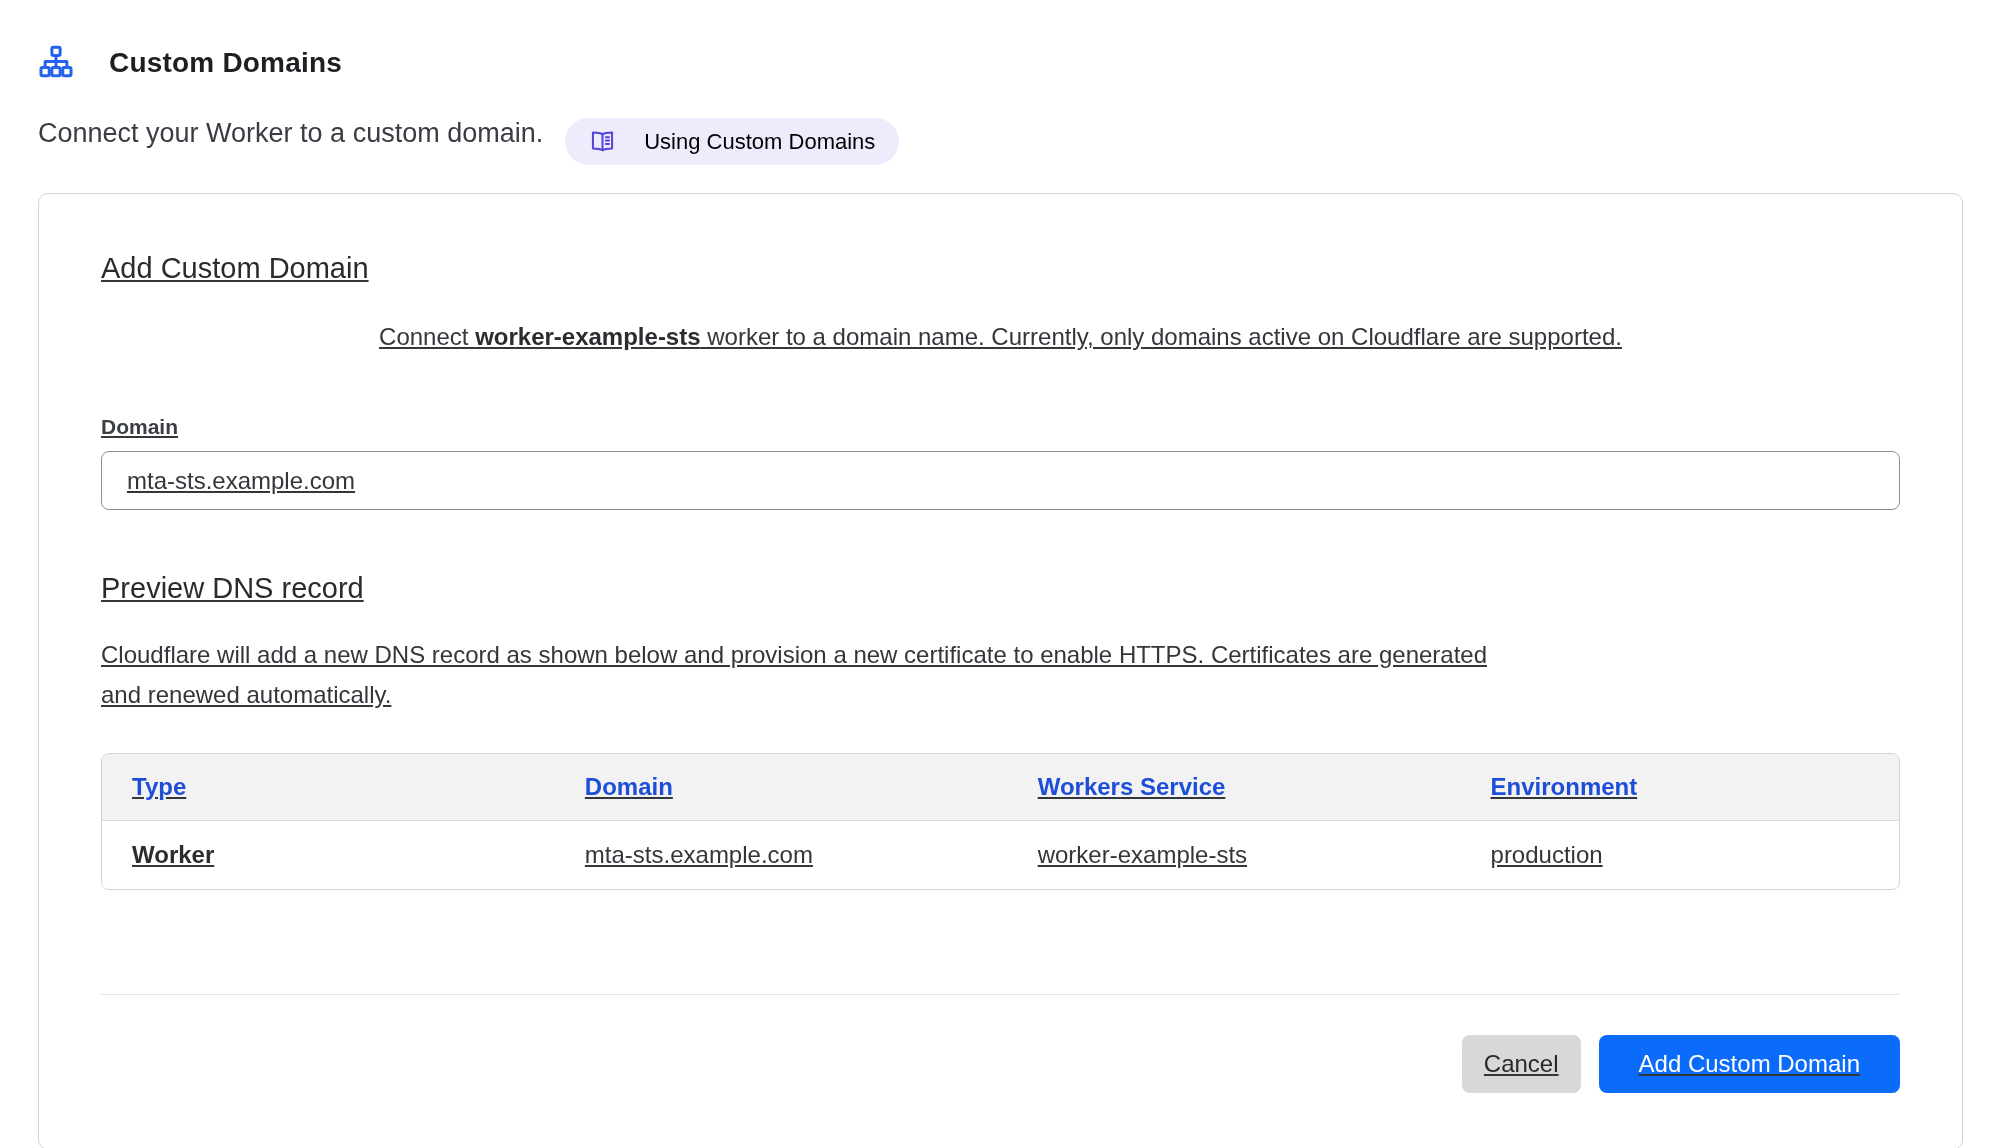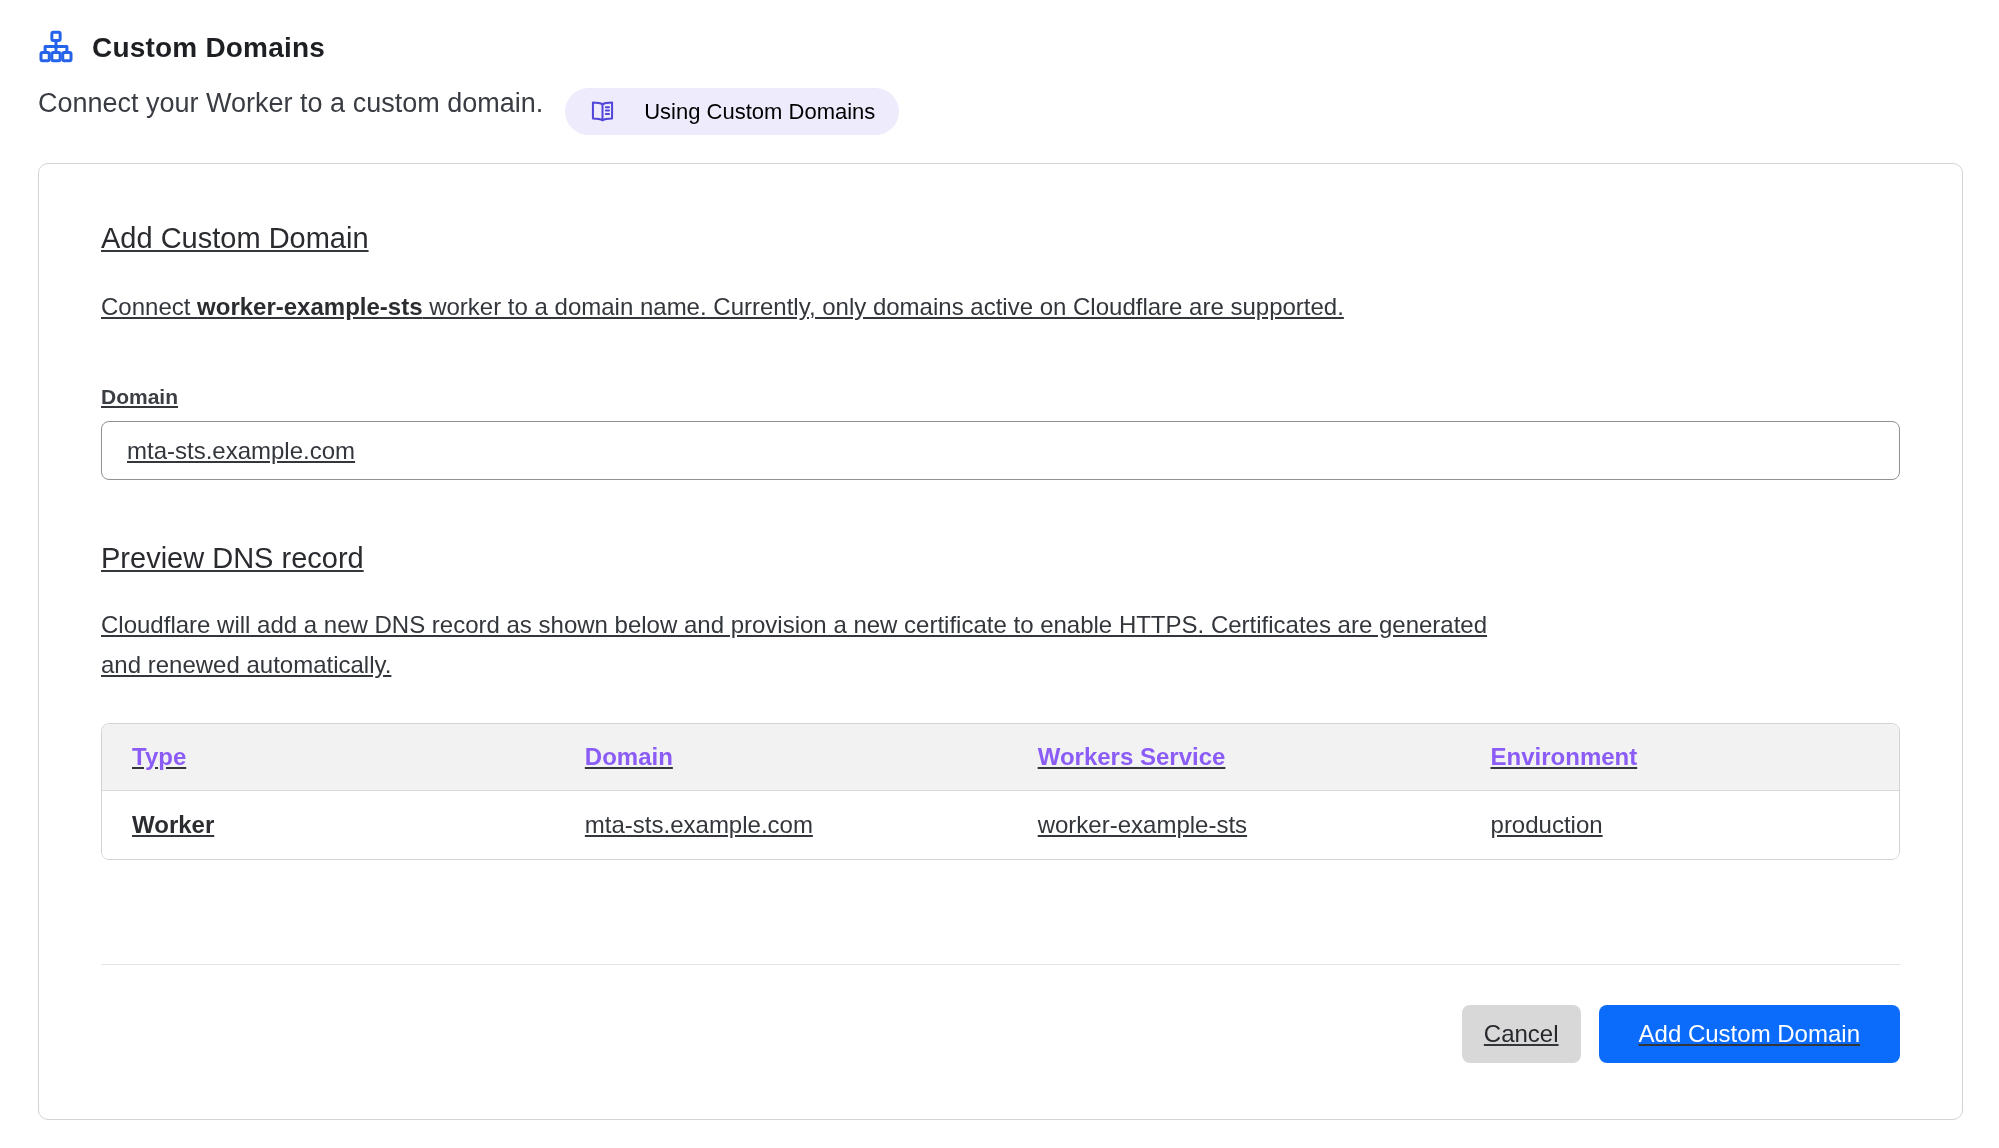--- a/index.html
+++ b/index.html
@@ -14,21 +14,21 @@
   }
   .page { padding: 30px 36px 0 38px; }
 
   
   .title-row {
     display: flex;
     align-items: center;
     gap: 18px;
   }
   .page-title {
-    margin: 0;
+    margin: 17px;
     font-size: 28px;
     font-weight: 700;
     color: #1d1f23;
     letter-spacing: 0.2px;
   }
   .subtitle-row {
     display: flex;
     gap: 22px;
     margin-top: 22px;
   }
@@ -68,20 +68,21 @@
     margin: 0;
     font-size: 29px;
     font-weight: 400;
     color: #292b2f;
   }
   .intro-text {
     margin: 32px 0 0 0;
     font-size: 24px;
     line-height: 40px;
     color: #33363b;
+    text-align: center;
   }
   .intro-text b { font-weight: 700; color: #2a2c30; }
 
   .field-label {
     display: block;
     margin-top: 58px;
     font-size: 21px;
     font-weight: 700;
     color: #3b3e43;
   }
@@ -118,21 +119,21 @@
   }
   table.dns-table {
     width: 100%;
     border-collapse: collapse;
     font-size: 24px;
   }
   .dns-table thead th {
     background: #f2f2f2;
     text-align: left;
     font-weight: 600;
-    color: #8b5cf6;
+    color: #1d4ed8;
     height: 66px;
     padding: 0 10px 0 30px;
     border-bottom: 1px solid #d9d9d9;
     width: 25.2%;
   }
   .dns-table thead th:last-child { width: auto; }
   .dns-table tbody td {
     height: 69px;
     padding: 0 10px 0 30px;
     color: #33363b;

